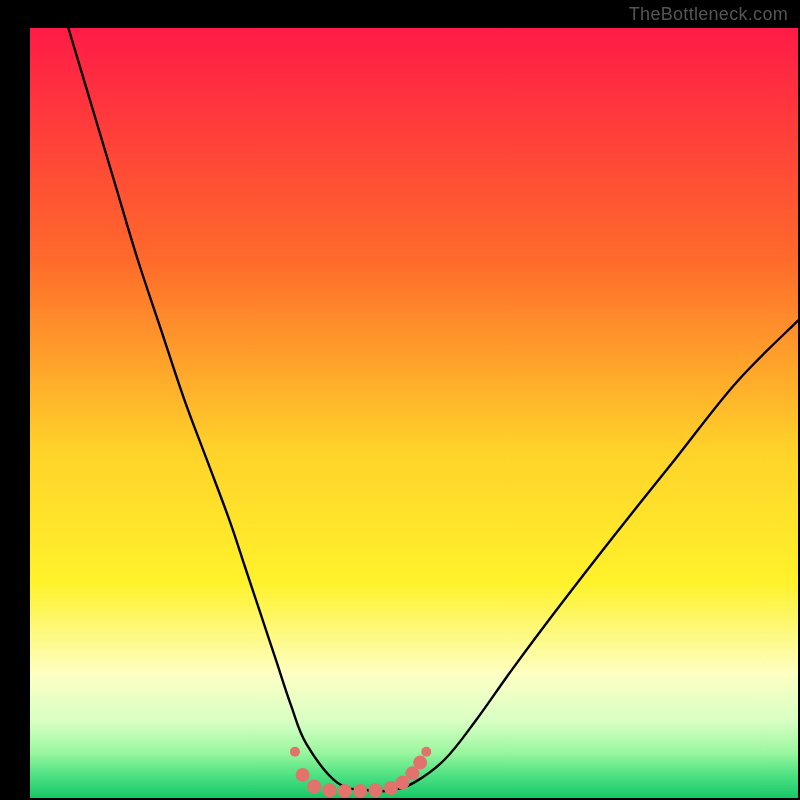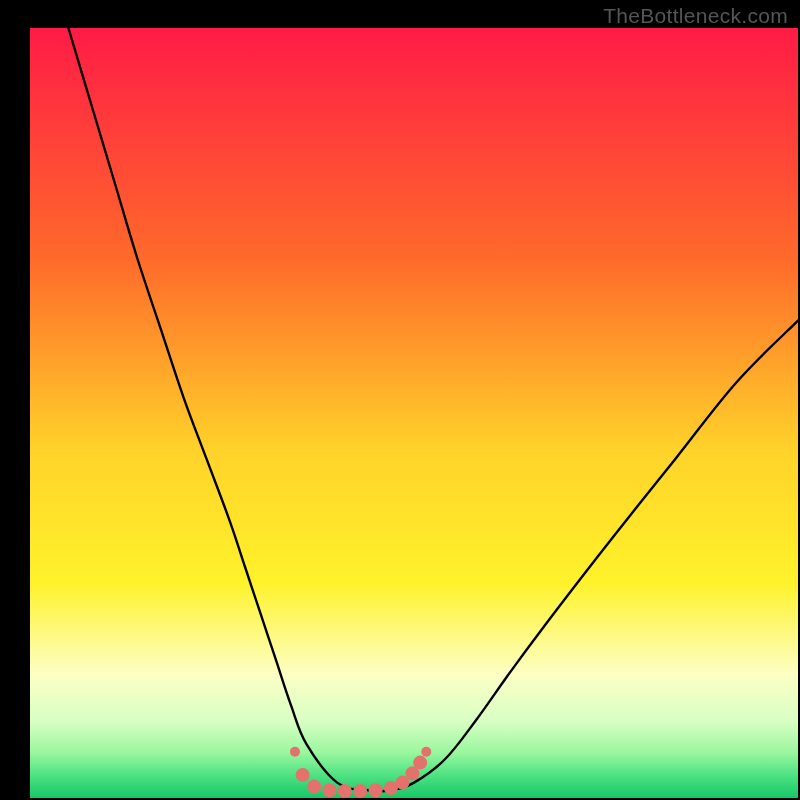--- a/index.html
+++ b/index.html
@@ -15,21 +15,21 @@
     position: relative;
     width: 800px;
     height: 800px;
     background: #000;
   }
   .watermark {
     position: absolute;
     top: 4px;
     right: 12px;
     color: #555;
-    font-size: 21px;
+    font-size: 18px;
     font-weight: 500;
     letter-spacing: 0.3px;
     user-select: none;
   }
   svg {
     position: absolute;
     top: 0;
     left: 0;
   }
 </style>

